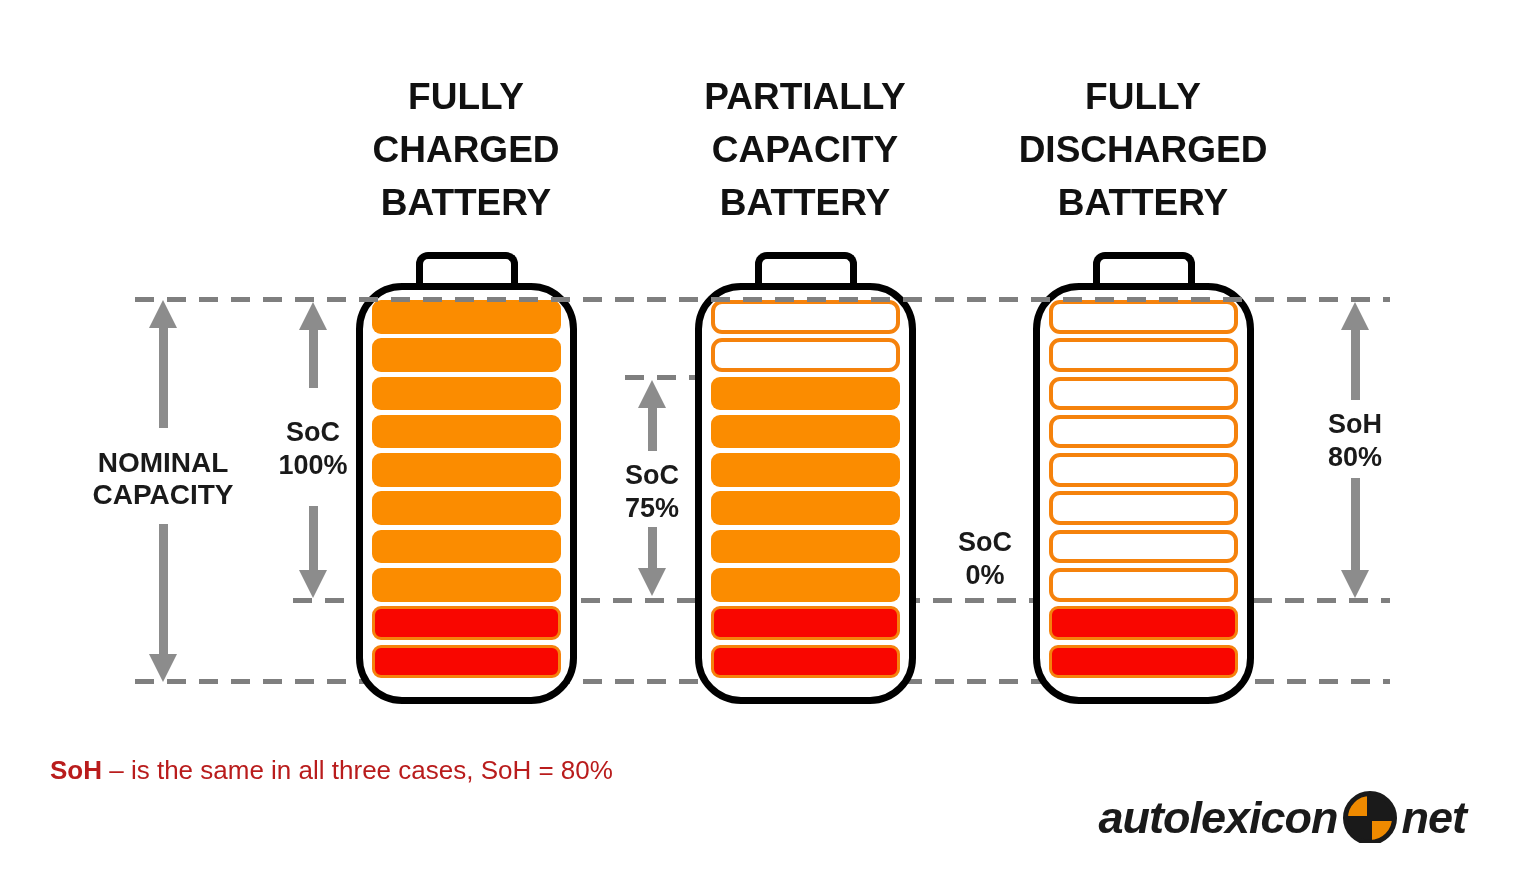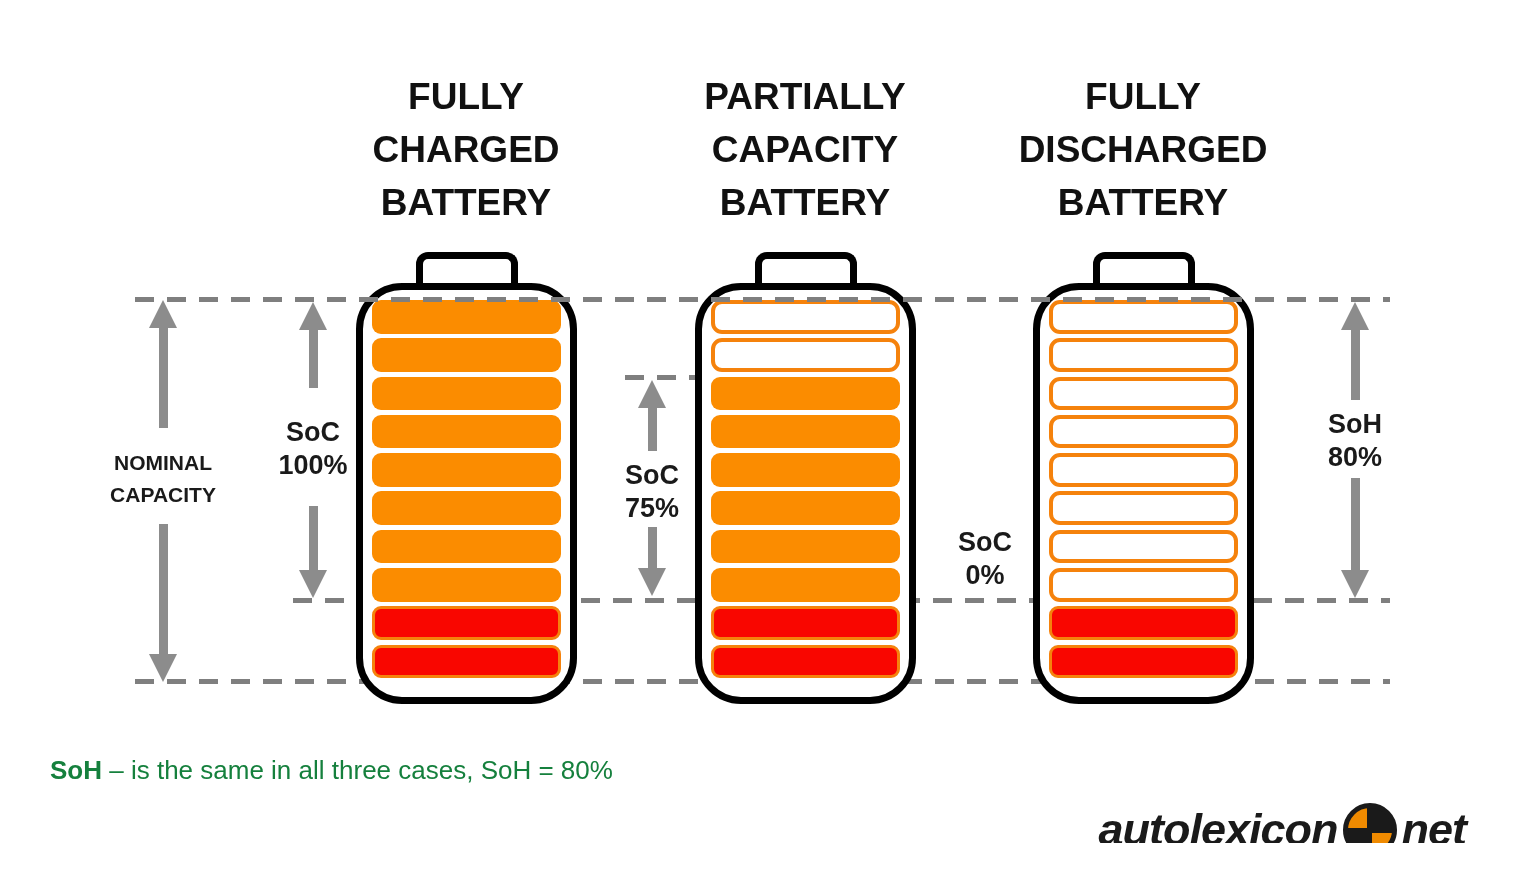--- a/index.html
+++ b/index.html
@@ -60,34 +60,33 @@
     border-left:14px solid transparent; border-right:14px solid transparent;
     border-top:28px solid var(--arrow-gray);
   }
   .varrow .shaft { width:9px; flex:1; background:var(--arrow-gray); }
 
   
   .mlabel {
     position:absolute; width:240px; text-align:center;
     font-weight:bold; color:#1a1a1a; white-space:pre-line; z-index:3;
   }
-  .mlabel.big { font-size:21px; line-height:32px; }
+  .mlabel.big { font-size:28px; line-height:32px; }
   .mlabel.soc { font-size:27px; line-height:33px; }
 
   
-  .notes { position:absolute; left:50px; top:751px; font-size:26px; color:#15803d; line-height:38px; }
+  .notes { position:absolute; left:50px; top:751px; font-size:26px; color:#b91c1c; line-height:38px; }
   .note .term { font-weight:bold; }
 
   
   .logo {
     position:absolute; right:72px; top:789px; height:58px;
     display:flex; align-items:center; gap:5px;
     font-size:45px; font-weight:800; font-style:italic; color:#1a1a1a;
     letter-spacing:-1px;
-    margin-top:12px;
   }
   .logo-icon {
     width:54px; height:54px; border-radius:50%;
     border:5px solid #1a1a1a; box-sizing:border-box;
     background:
       linear-gradient(#1a1a1a,#1a1a1a) center/100% 5px no-repeat,
       linear-gradient(#1a1a1a,#1a1a1a) center/5px 100% no-repeat,
       conic-gradient(#1a1a1a 0 90deg, var(--logo-orange) 90deg 180deg, #1a1a1a 180deg 270deg, var(--logo-orange) 270deg 360deg);
   }
 </style>

